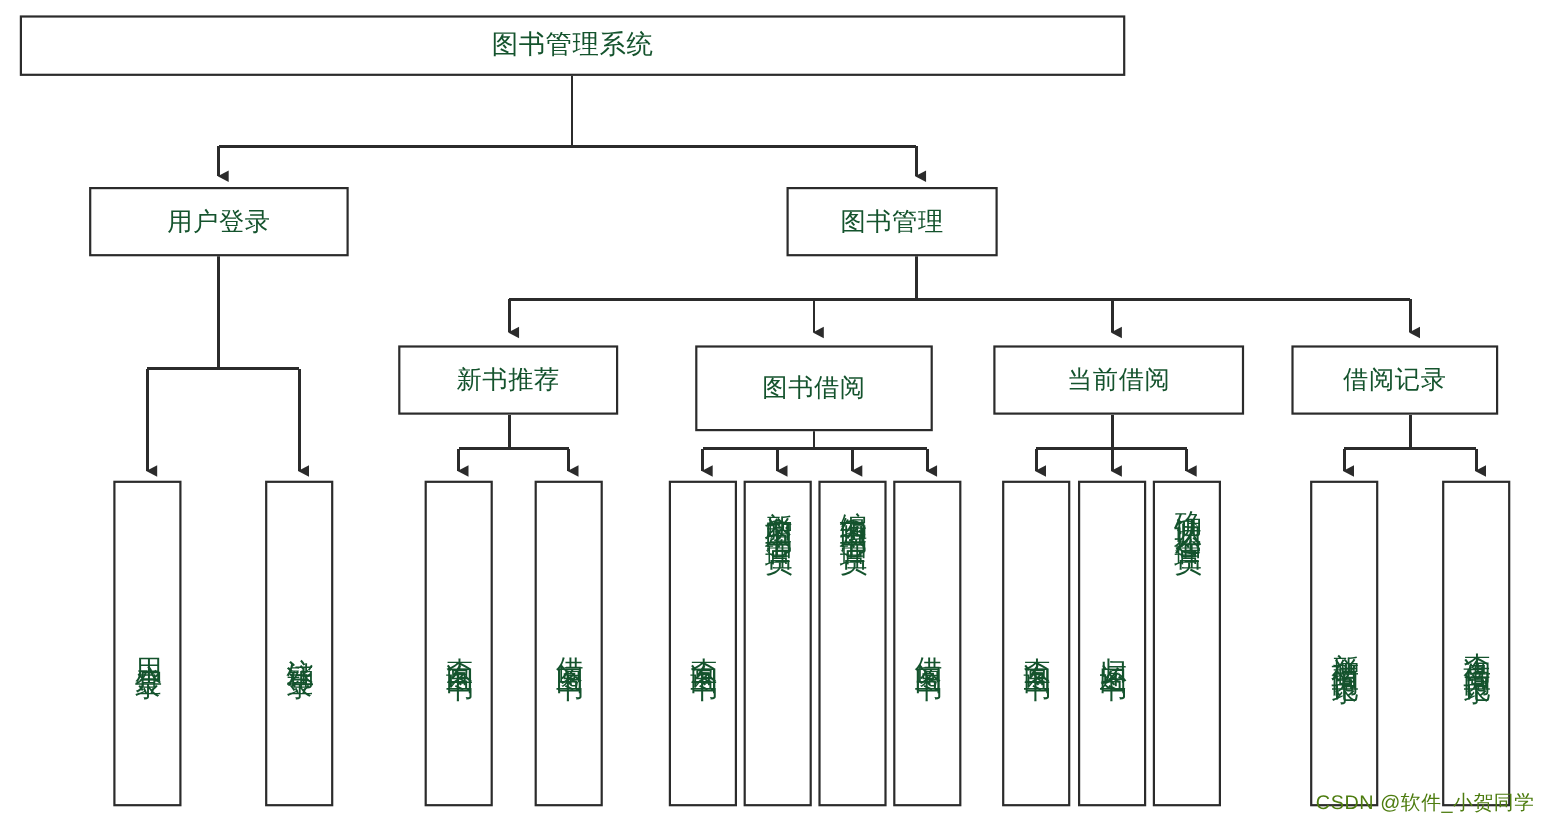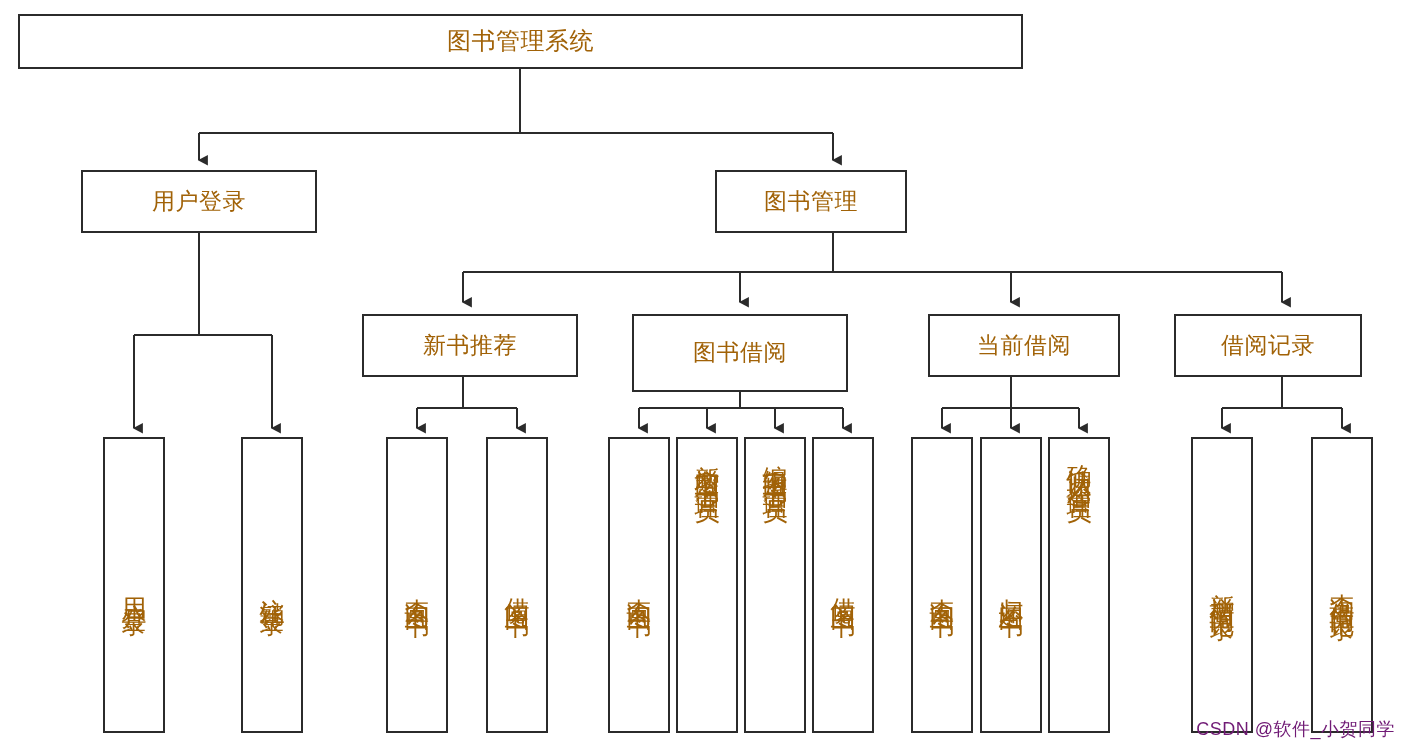--- a/index.html
+++ b/index.html
@@ -32,21 +32,21 @@
   .node-box {
     position: absolute;
     box-sizing: border-box;
     background: #ffffff;
     border: 2px solid #2b2b2b;
     display: flex;
     align-items: center;
     justify-content: center;
   }
   .node-label {
-    color: #a16207;
+    color: #14532d;
     font-family: "Liberation Sans", "DejaVu Sans", sans-serif;
     line-height: 1.12;
     white-space: nowrap;
     letter-spacing: 0.5px;
   }
   
   .node-h .node-label {
     font-size: 23px;
   }
   .node-root .node-label {
@@ -65,21 +65,21 @@
     line-height: 1;
     white-space: nowrap;
   }
   .node-v.center-v {
     align-items: center;
   }
   .watermark {
     position: absolute;
     right: 10px;
     bottom: 6px;
-    color: #701a75;
+    color: #4d7c0f;
     font-size: 18px;
     font-family: "Liberation Sans", "DejaVu Sans", sans-serif;
     letter-spacing: 0.5px;
     user-select: none;
     pointer-events: none;
   }
 </style>
 </head>
 <body>
 
@@ -140,29 +140,29 @@
   </div>
 
   <div class="node-box node-h" style="left:81px; top:170px; width:236px; height:63px;">
     <span class="node-label">用户登录</span>
   </div>
 
   <div class="node-box node-h" style="left:715px; top:170px; width:192px; height:63px;">
     <span class="node-label">图书管理</span>
   </div>
 
-  <div class="node-box node-h" style="left:362px; top:314px; width:216px; height:63px;text-align:right;">
+  <div class="node-box node-h" style="left:362px; top:314px; width:200px; height:63px;text-align:right;">
     <span class="node-label">新书推荐</span>
   </div>
 
   <div class="node-box node-h" style="left:632px; top:314px; width:216px; height:78px;">
     <span class="node-label">图书借阅</span>
   </div>
 
-  <div class="node-box node-h" style="left:903px; top:314px; width:192px; height:63px;margin-left:25px;">
+  <div class="node-box node-h" style="left:903px; top:314px; width:228px; height:63px;">
     <span class="node-label">当前借阅</span>
   </div>
 
   <div class="node-box node-h" style="left:1174px; top:314px; width:188px; height:63px;">
     <span class="node-label">借阅记录</span>
   </div>
 
   <div class="node-box node-v center-v" style="left:103px; top:437px; width:62px; height:296px;">
     <span class="node-label">用户登录</span>
   </div>

